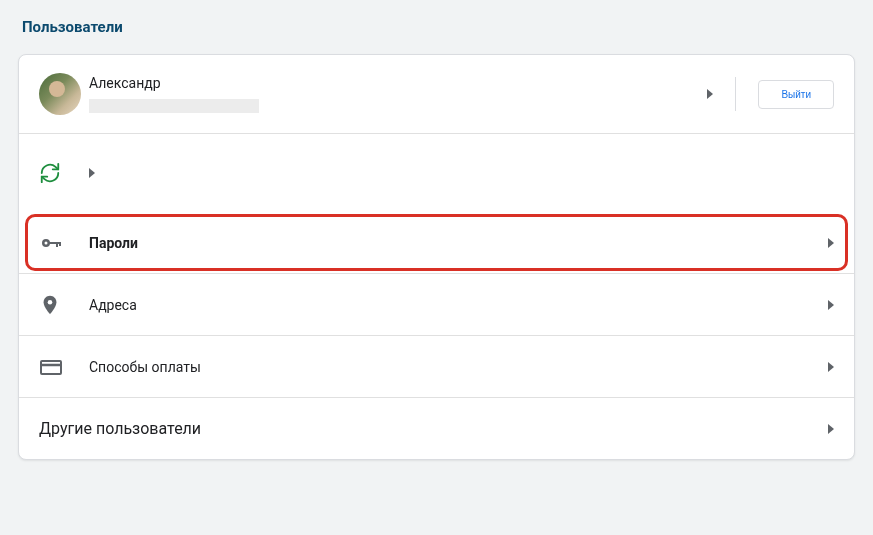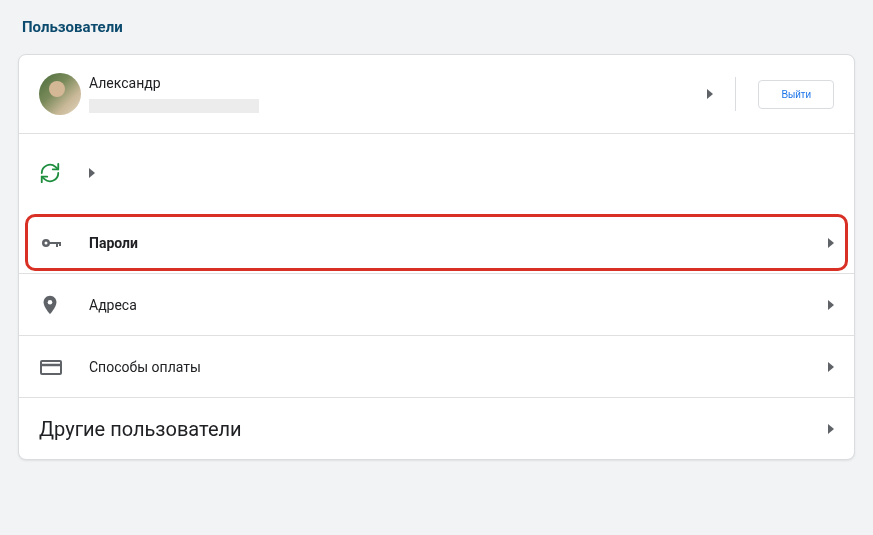--- a/index.html
+++ b/index.html
@@ -110,21 +110,21 @@
   }
   .highlight-box {
     position: absolute;
     top: 2px; bottom: 2px;
     left: 6px; right: 6px;
     border: 3px solid #d93025;
     border-radius: 10px;
     pointer-events: none;
   }
   .section-row .row-title {
-    font-size: 20px;
+    font-size: 16px;
   }
   svg { display: block; }
 </style>
 </head>
 <body>
 
 <div class="page-title">Пользователи</div>
 
 <div class="card">
 

